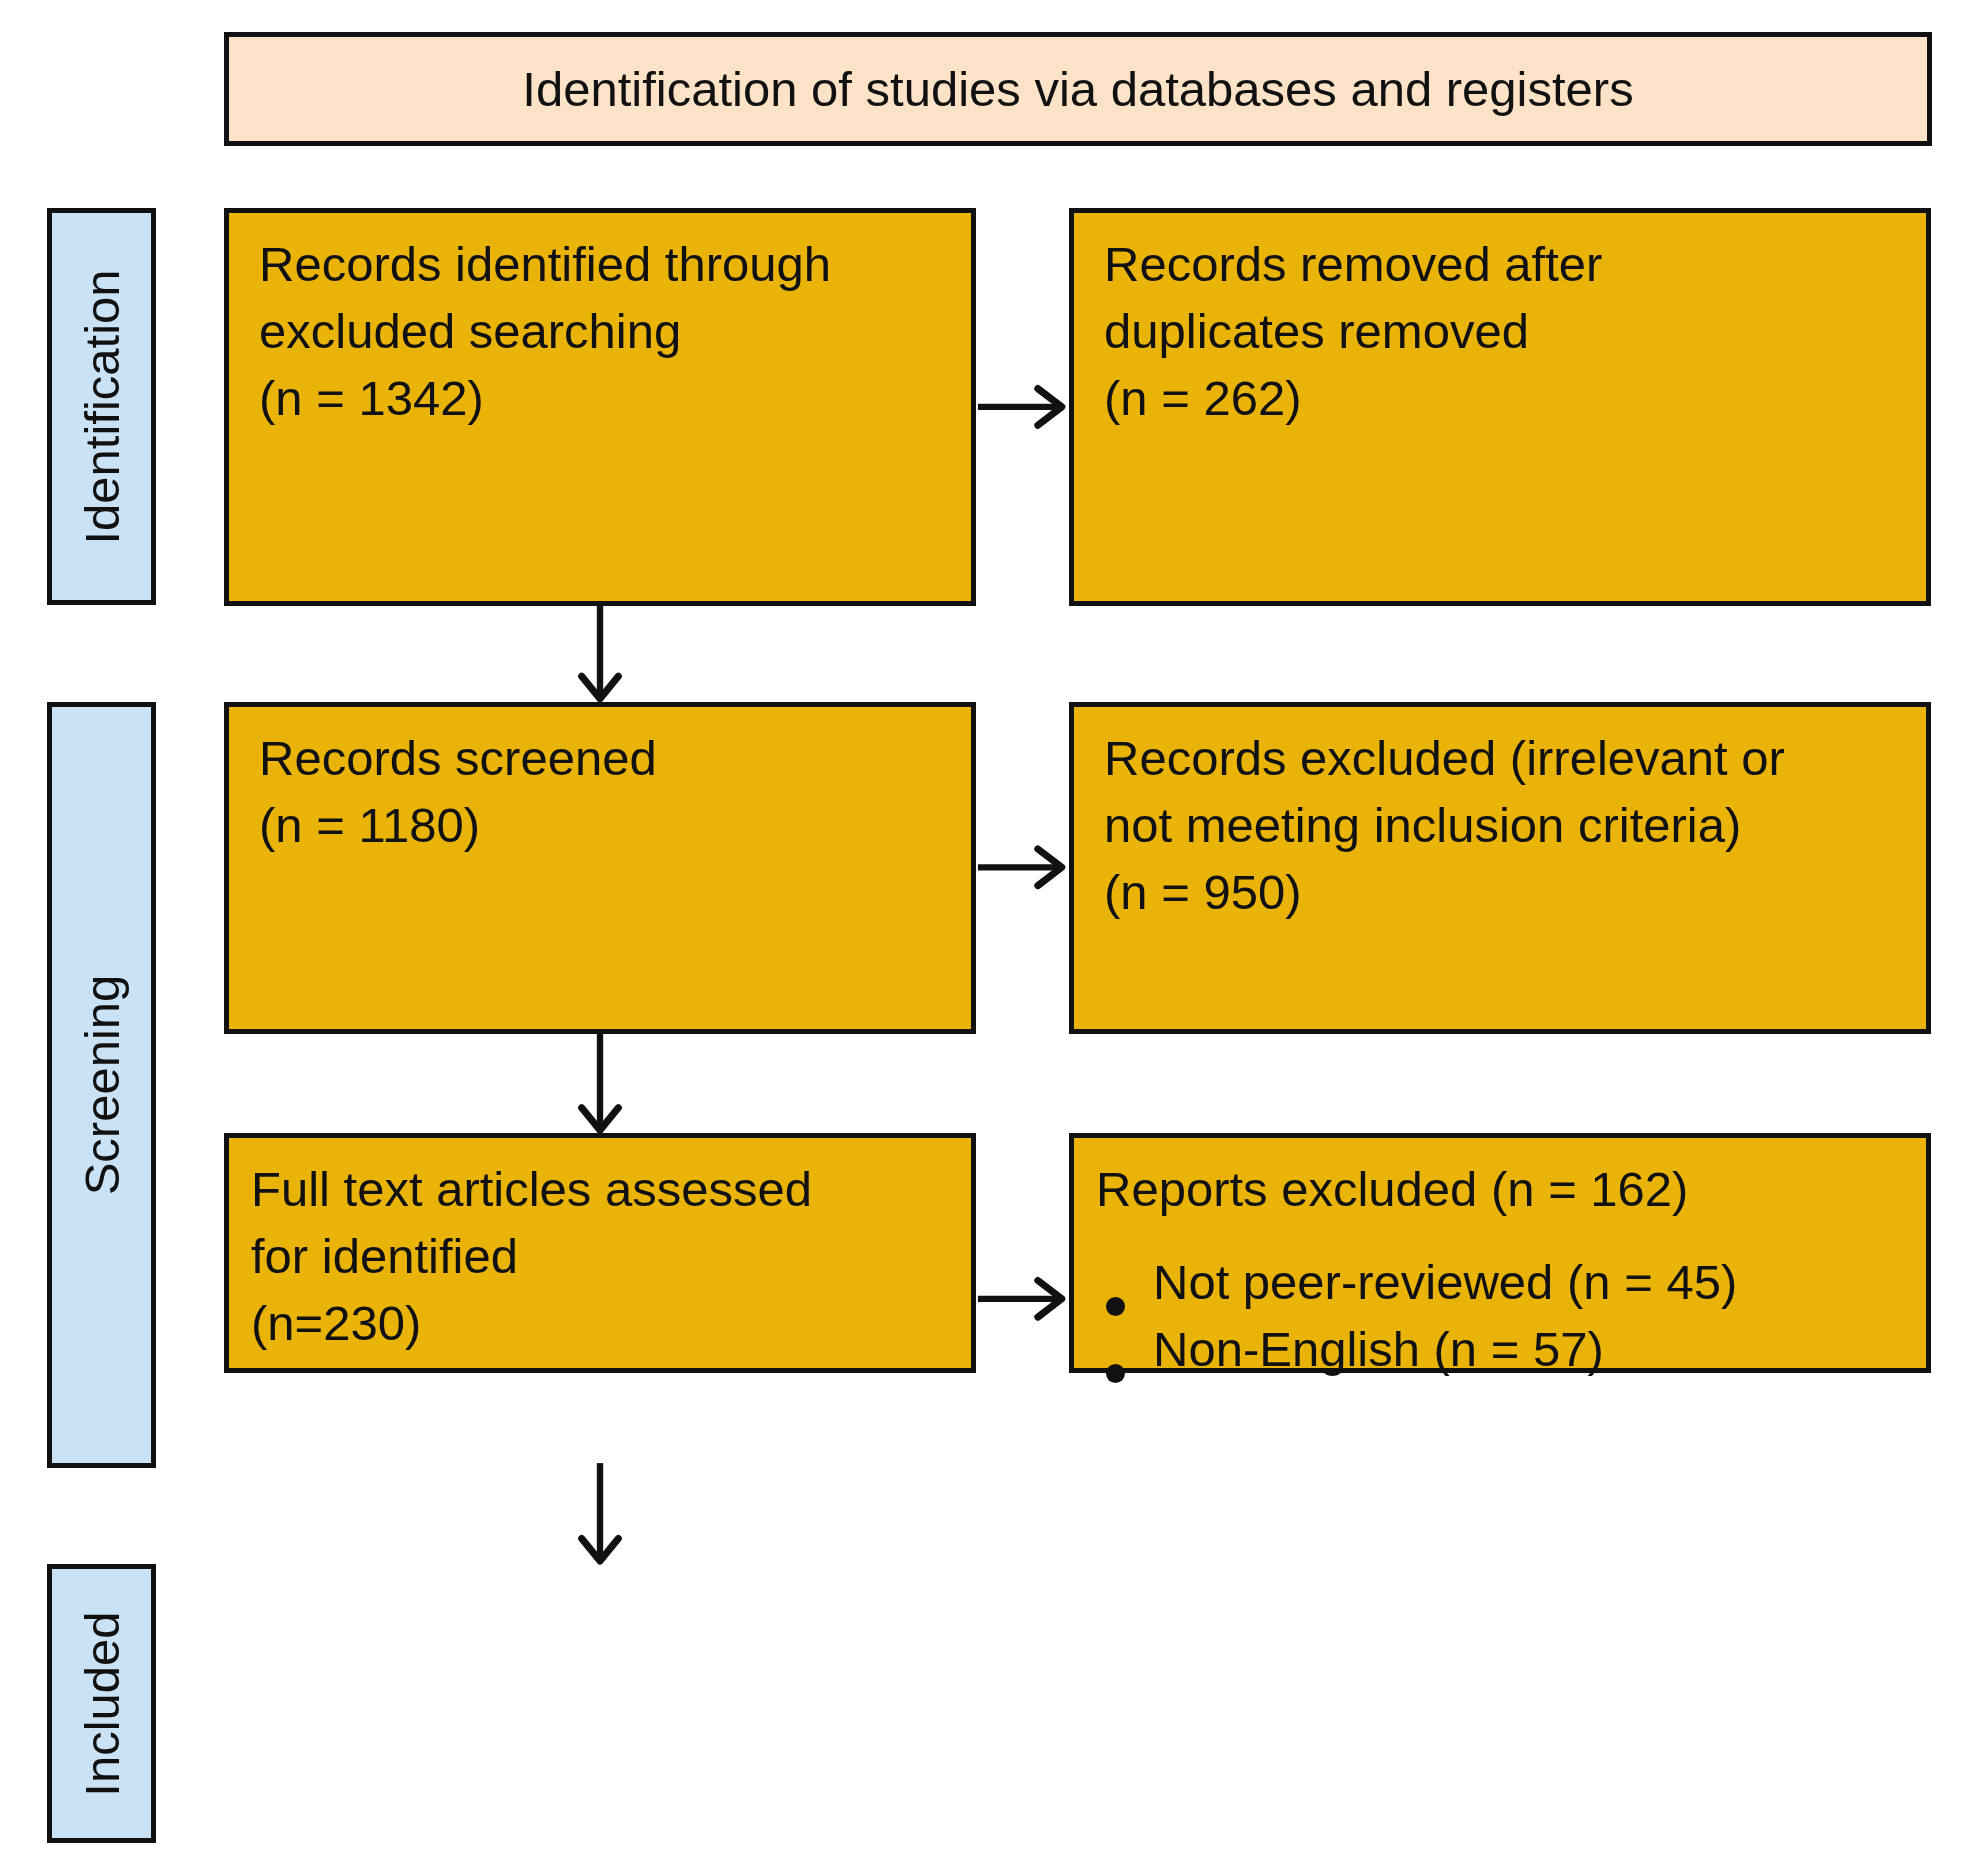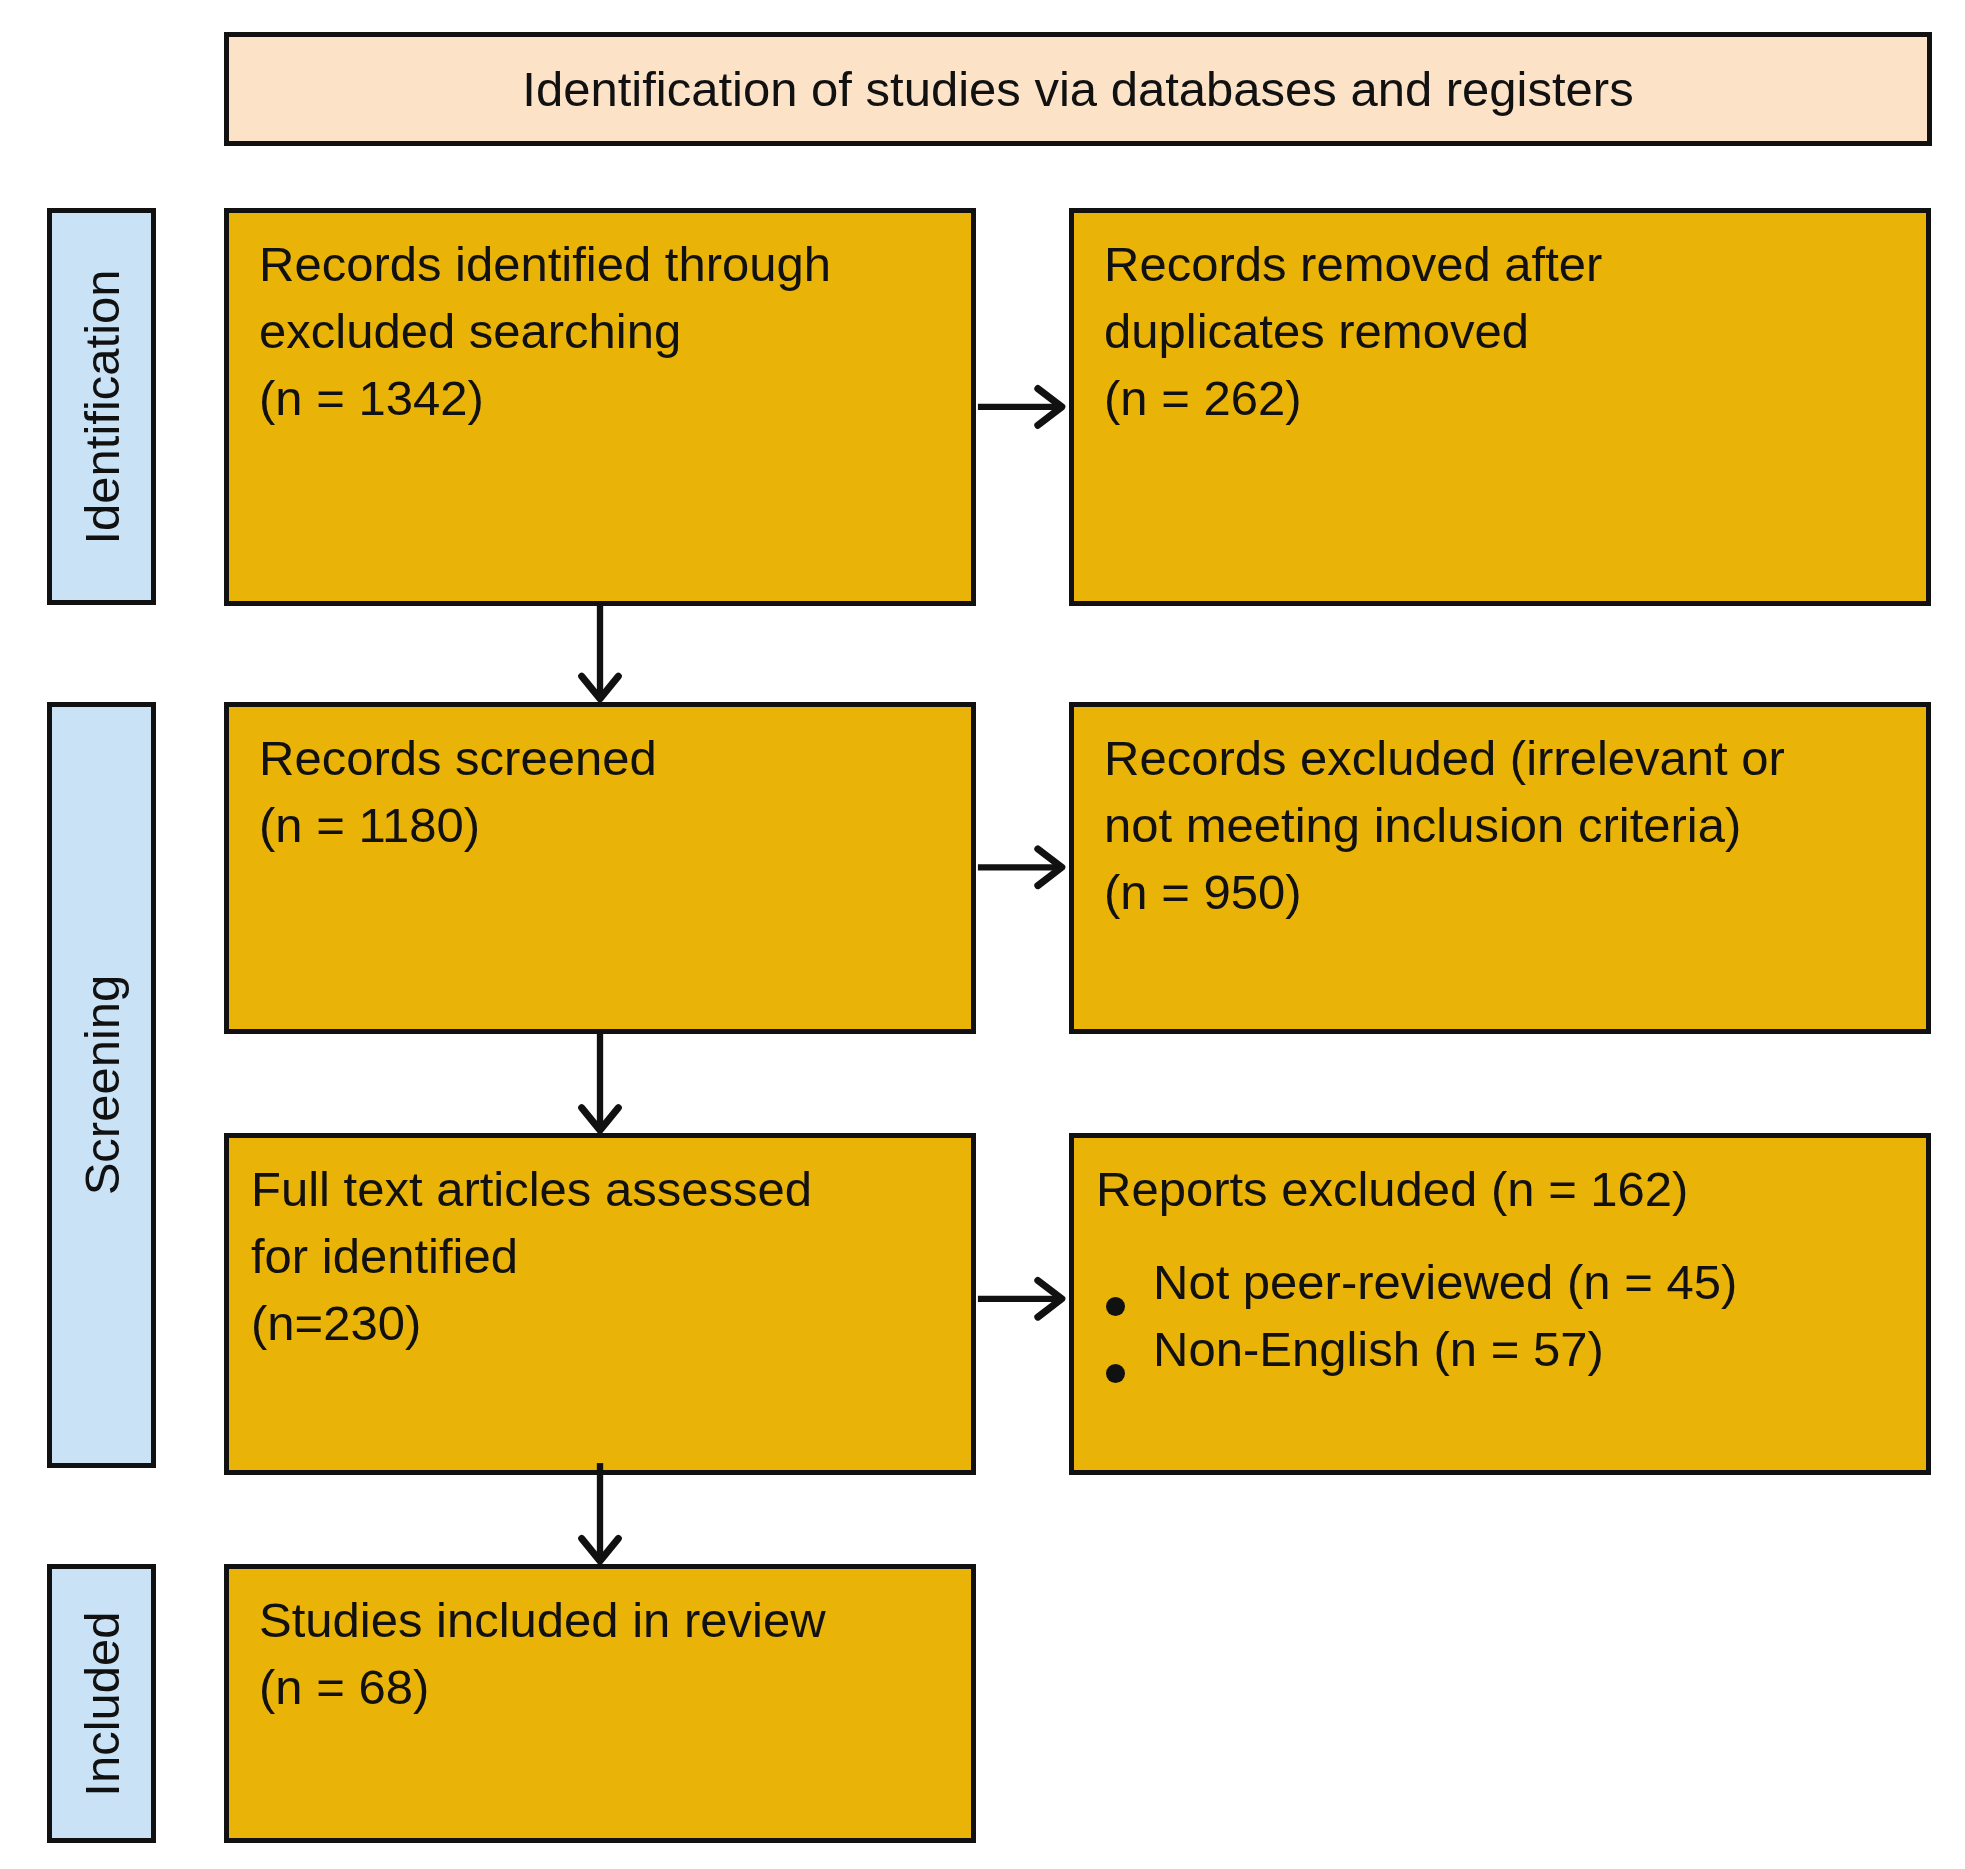--- a/index.html
+++ b/index.html
@@ -39,21 +39,21 @@
   
   .fbox{
     position:absolute;background:#eab308;border:5.6px solid var(--border);box-sizing:border-box;
     padding:18.3px 25.4px 0 30px;font-size:49px;line-height:67px;
   }
   .fbox .line{white-space:nowrap;}
   .col1{left:224px;width:752px;}
   .col2{left:1069px;width:862px;}
   .row1{top:208px;height:398px;}
   .row2{top:702px;height:332px;}
-  .row3{top:1133px;height:342px;padding-left:22px;}
+  .row3{top:1133px;height:240px;padding-left:22px;}
   .row4{top:1564px;height:279px;}
   
   .bullets{margin-top:25.4px;}
   .bullet{display:flex;align-items:flex-end;}
   .dot{
     flex:0 0 auto;width:19px;height:19px;border-radius:50%;
     background:var(--border);margin:24px 28px 0 10px;
   }
   
   svg.arrows{position:absolute;left:0;top:0;pointer-events:none;}
@@ -112,24 +112,20 @@
         <span class="dot"></span>
         <span class="line">Not peer-reviewed (n = 45)</span>
       </div>
       <div class="bullet">
         <span class="dot"></span>
         <span class="line">Non-English (n = 57)</span>
       </div>
     </div>
   </div>
 
-  <div class="fbox col1 row4">
-    <div class="line">Studies included in review</div>
-    <div class="line">(n = 68)</div>
-  </div>
 
   <svg class="arrows" width="1965" height="1870" viewBox="0 0 2787 2652">
 
     <g>
       <line class="arrow-line" x1="1387" y1="577" x2="1500" y2="577"></line>
       <polyline class="arrow-head" points="1472,551 1506,577 1472,603"></polyline>
     </g>
     <g>
       <line class="arrow-line" x1="1387" y1="1230" x2="1500" y2="1230"></line>
       <polyline class="arrow-head" points="1472,1204 1506,1230 1472,1256"></polyline>

